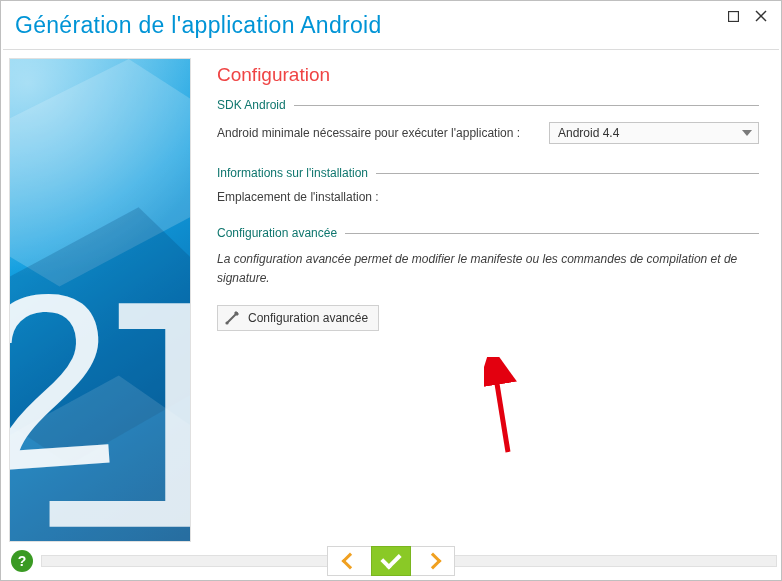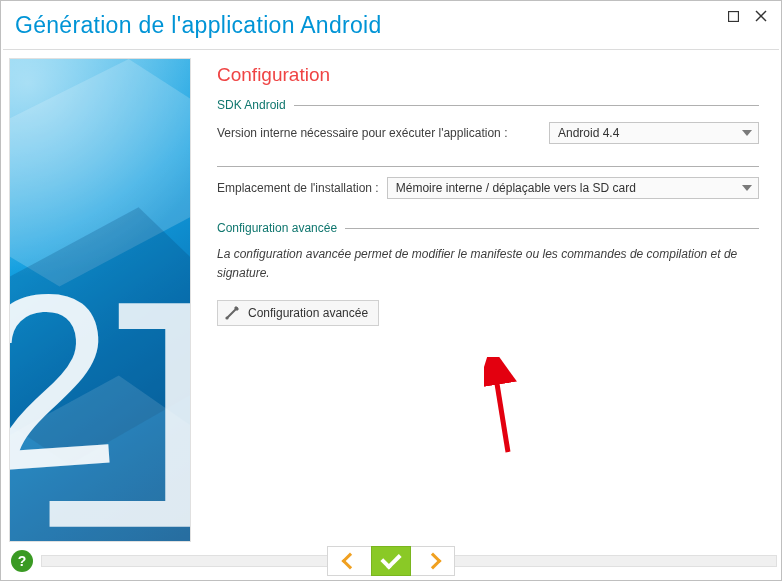--- a/index.html
+++ b/index.html
@@ -74,34 +74,32 @@
         <path d="M110,260 L170,260 L170,460 L40,460" fill="none" stroke="rgba(255,255,255,0.85)" stroke-width="26" stroke-linejoin="miter"></path>
       </svg>
     </div>
 
     <div class="content">
       <div class="section-title">Configuration</div>
 
       <fieldset>
         <legend>SDK Android</legend>
         <div class="row">
-          <span class="label">Version interne nécessaire pour exécuter l'application :</span>
+          <span class="label">Android minimale nécessaire pour exécuter l'application :</span>
           <span style="flex:1"></span>
           <div class="select narrow">
             <span>Android 4.4</span>
           </div>
         </div>
       </fieldset>
 
       <fieldset>
+        <legend>Informations sur l'installation</legend>
         <div class="row">
           <span class="label">Emplacement de l'installation :</span>
-          <div class="select">
-            <span>Mémoire interne / déplaçable vers la SD card</span>
-          </div>
         </div>
       </fieldset>
 
       <fieldset>
         <legend>Configuration avancée</legend>
         <p class="desc">La configuration avancée permet de modifier le manifeste ou les commandes de compilation et de signature.</p>
         <button class="adv-btn">
           <svg class="tools-icon" viewBox="0 0 16 16">
             <path d="M3 13 L8 8 M13 3 L8 8" stroke="#666" stroke-width="2" stroke-linecap="round"></path>
             <circle cx="3" cy="13" r="1.6" fill="#666"></circle>

